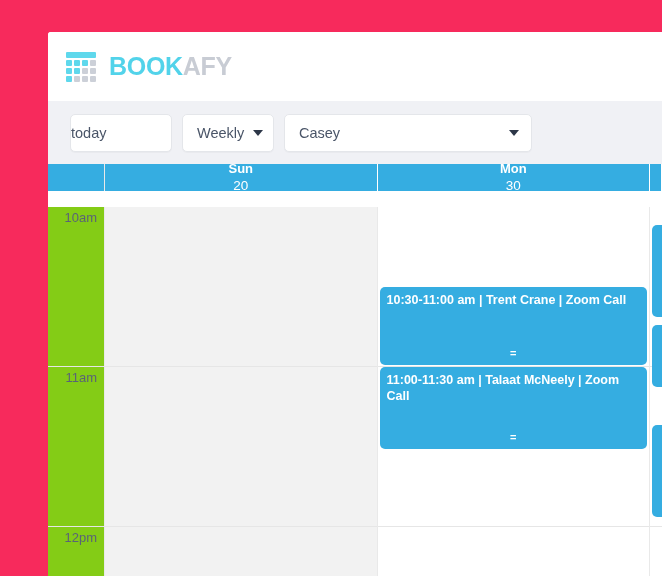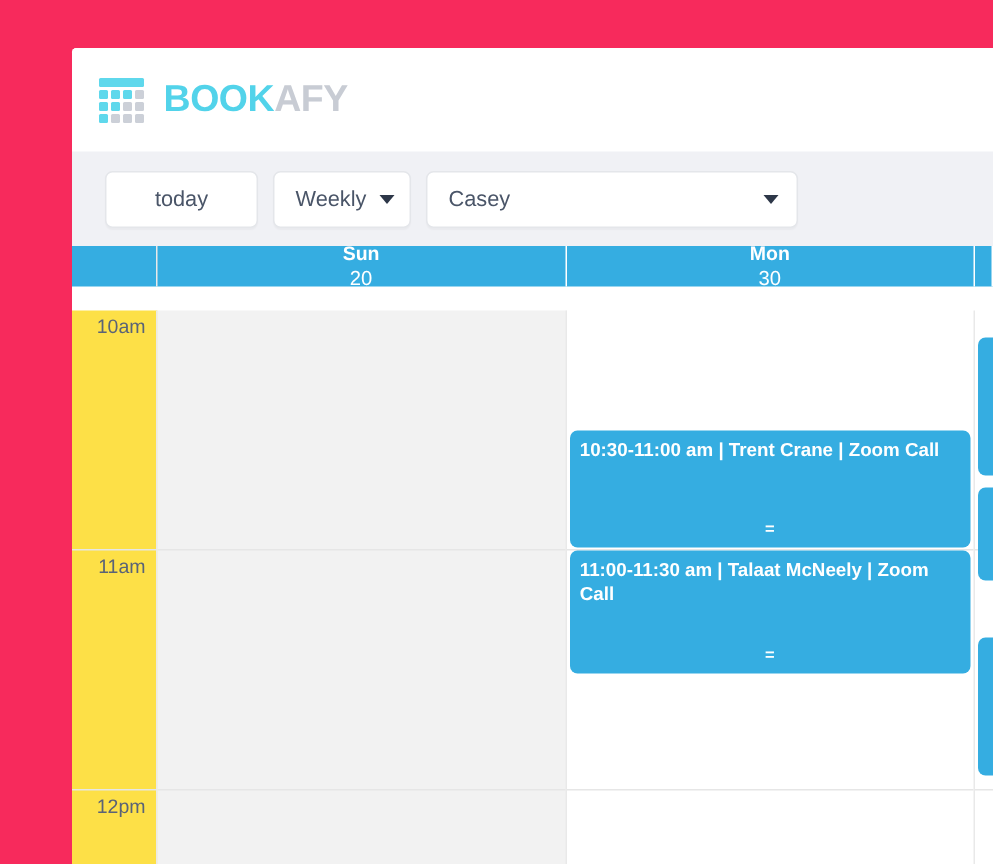--- a/index.html
+++ b/index.html
@@ -94,21 +94,20 @@
     height: 38px;
     display: flex;
     align-items: center;
     color: #4a5568;
     font-size: 14.5px;
     box-shadow: 0 1px 1px rgba(0,0,0,0.03);
   }
 
   #today-button {
     width: 102px;
-    justify-content: center;
   }
 
   #view-select {
     width: 92px;
     padding: 0 10px 0 14px;
     justify-content: space-between;
   }
 
   #staff-select {
     width: 248px;
@@ -160,21 +159,21 @@
   #cal-body {
     position: absolute;
     top: 43px; left: 0; right: 0; bottom: 0;
     display: flex;
   }
 
   #time-gutter {
     width: 57px;
     flex: none;
     position: relative;
-    background: #fde047;
+    background: #84cc16;
     border-right: 1px solid #e9e9e9;
   }
   .time-slot {
     height: 160px;
     position: relative;
     border-bottom: 1px solid #e6e6e6;
   }
   .time-slot .tlabel {
     position: absolute;
     top: 3px;

